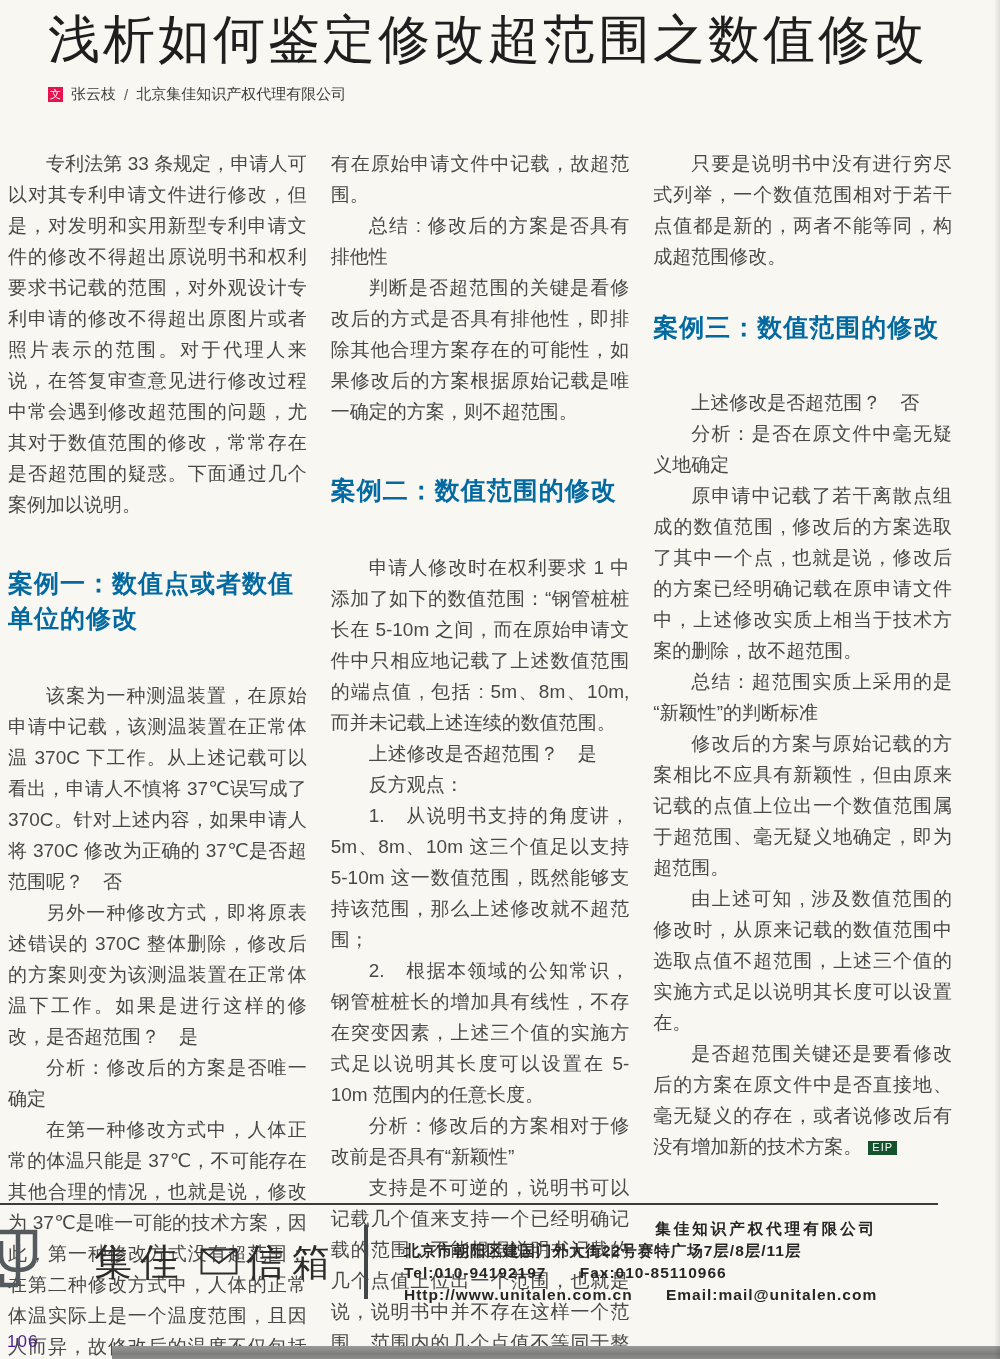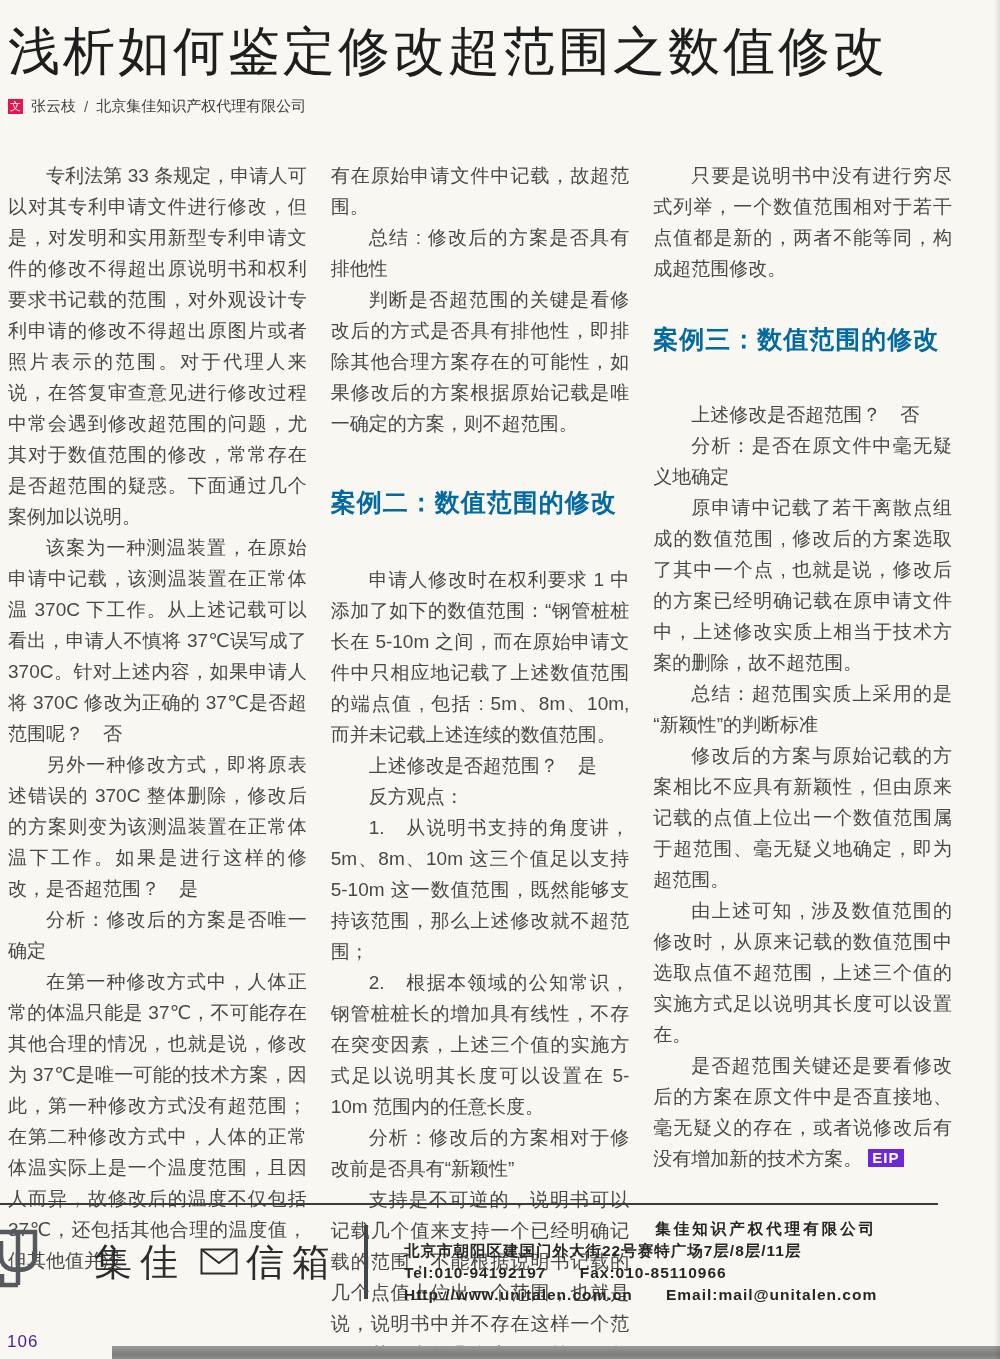--- a/index.html
+++ b/index.html
@@ -4,21 +4,21 @@
 <style>
   * { box-sizing: border-box; }
   html,body { margin:0; padding:0; }
   body { background:#d9d9d6; font-family:"Liberation Sans","DejaVu Sans",sans-serif; }
   .page {
     position:relative; width:1000px; height:1359px; margin:0 auto;
     background:#f8f7f2; overflow:hidden; color:#454545;
   }
 
   
-  .header { padding:22px 40px 0 8px; }
+  .header { padding:10px 40px 0 8px;margin-left:40px; }
   .title {
     margin:0; font-family:"Liberation Serif","DejaVu Serif",serif;
     font-weight:400; font-size:52px; line-height:60px; letter-spacing:3px;
     color:#1e1e1e; white-space:nowrap;
   }
   .byline { display:flex; align-items:center; gap:8px; margin-top:15px; font-size:15px; color:#3e3e3e; }
   .byline-icon {
     width:15px; height:15px; background:#e7134f; color:#ffffff;
     display:flex; align-items:center; justify-content:center;
     font-size:11px; line-height:1; flex:0 0 auto;
@@ -32,22 +32,22 @@
   }
   .col { flex:1 1 0; min-width:0; }
   .col p { margin:0; text-indent:2em; }
   .col p.cont { text-indent:0; }
   .col h2 {
     margin:46px 0 44px; font-size:25px; line-height:35px; font-weight:700;
     letter-spacing:1px; color:#0369a1; text-indent:0; text-align:left;
   }
   .col .h-tight { margin:38px 0 42px; }
   .eip {
-    display:inline-block; background:#6d28d9; color:#ffffff;
-    font-size:15px; font-weight:700; letter-spacing:1px;
+    display:inline-block; background:#14532d; color:#ffffff;
+    font-size:11px; font-weight:400; letter-spacing:1px;
     padding:1px 4px 2px; margin-left:6px; vertical-align:2px;
     text-indent:0; line-height:1;
   }
 
   
   .footer {
     position:absolute; left:0; right:62px; top:1203px;
     border-top:2px solid #3c3c3c; padding-top:13px;
     display:flex; align-items:center;
   }
@@ -87,20 +87,21 @@
       <span>张云枝</span>
       <span class="byline-sep">/</span>
       <span>北京集佳知识产权代理有限公司</span>
     </div>
   </header>
 
   <main class="columns">
 
     <section class="col">
       <p>专利法第 33 条规定，申请人可以对其专利申请文件进行修改，但是，对发明和实用新型专利申请文件的修改不得超出原说明书和权利要求书记载的范围，对外观设计专利申请的修改不得超出原图片或者照片表示的范围。对于代理人来说，在答复审查意见进行修改过程中常会遇到修改超范围的问题，尤其对于数值范围的修改，常常存在是否超范围的疑惑。下面通过几个案例加以说明。</p>
+      <h2>案例一：数值点或者数值单位的修改</h2>
       <p>该案为一种测温装置，在原始申请中记载，该测温装置在正常体温 370C 下工作。从上述记载可以看出，申请人不慎将 37℃误写成了 370C。针对上述内容，如果申请人将 370C 修改为正确的 37℃是否超范围呢？　否</p>
       <p>另外一种修改方式，即将原表述错误的 370C 整体删除，修改后的方案则变为该测温装置在正常体温下工作。如果是进行这样的修改，是否超范围？　是</p>
       <p>分析：修改后的方案是否唯一确定</p>
       <p>在第一种修改方式中，人体正常的体温只能是 37℃，不可能存在其他合理的情况，也就是说，修改为 37℃是唯一可能的技术方案，因此，第一种修改方式没有超范围；在第二种修改方式中，人体的正常体温实际上是一个温度范围，且因人而异，故修改后的温度不仅包括 37℃，还包括其他合理的温度值，但其他值并没</p>
     </section>
 
     <section class="col">
       <p class="cont">有在原始申请文件中记载，故超范围。</p>
       <p>总结 : 修改后的方案是否具有排他性</p>
       <p>判断是否超范围的关键是看修改后的方式是否具有排他性，即排除其他合理方案存在的可能性，如果修改后的方案根据原始记载是唯一确定的方案，则不超范围。</p>

